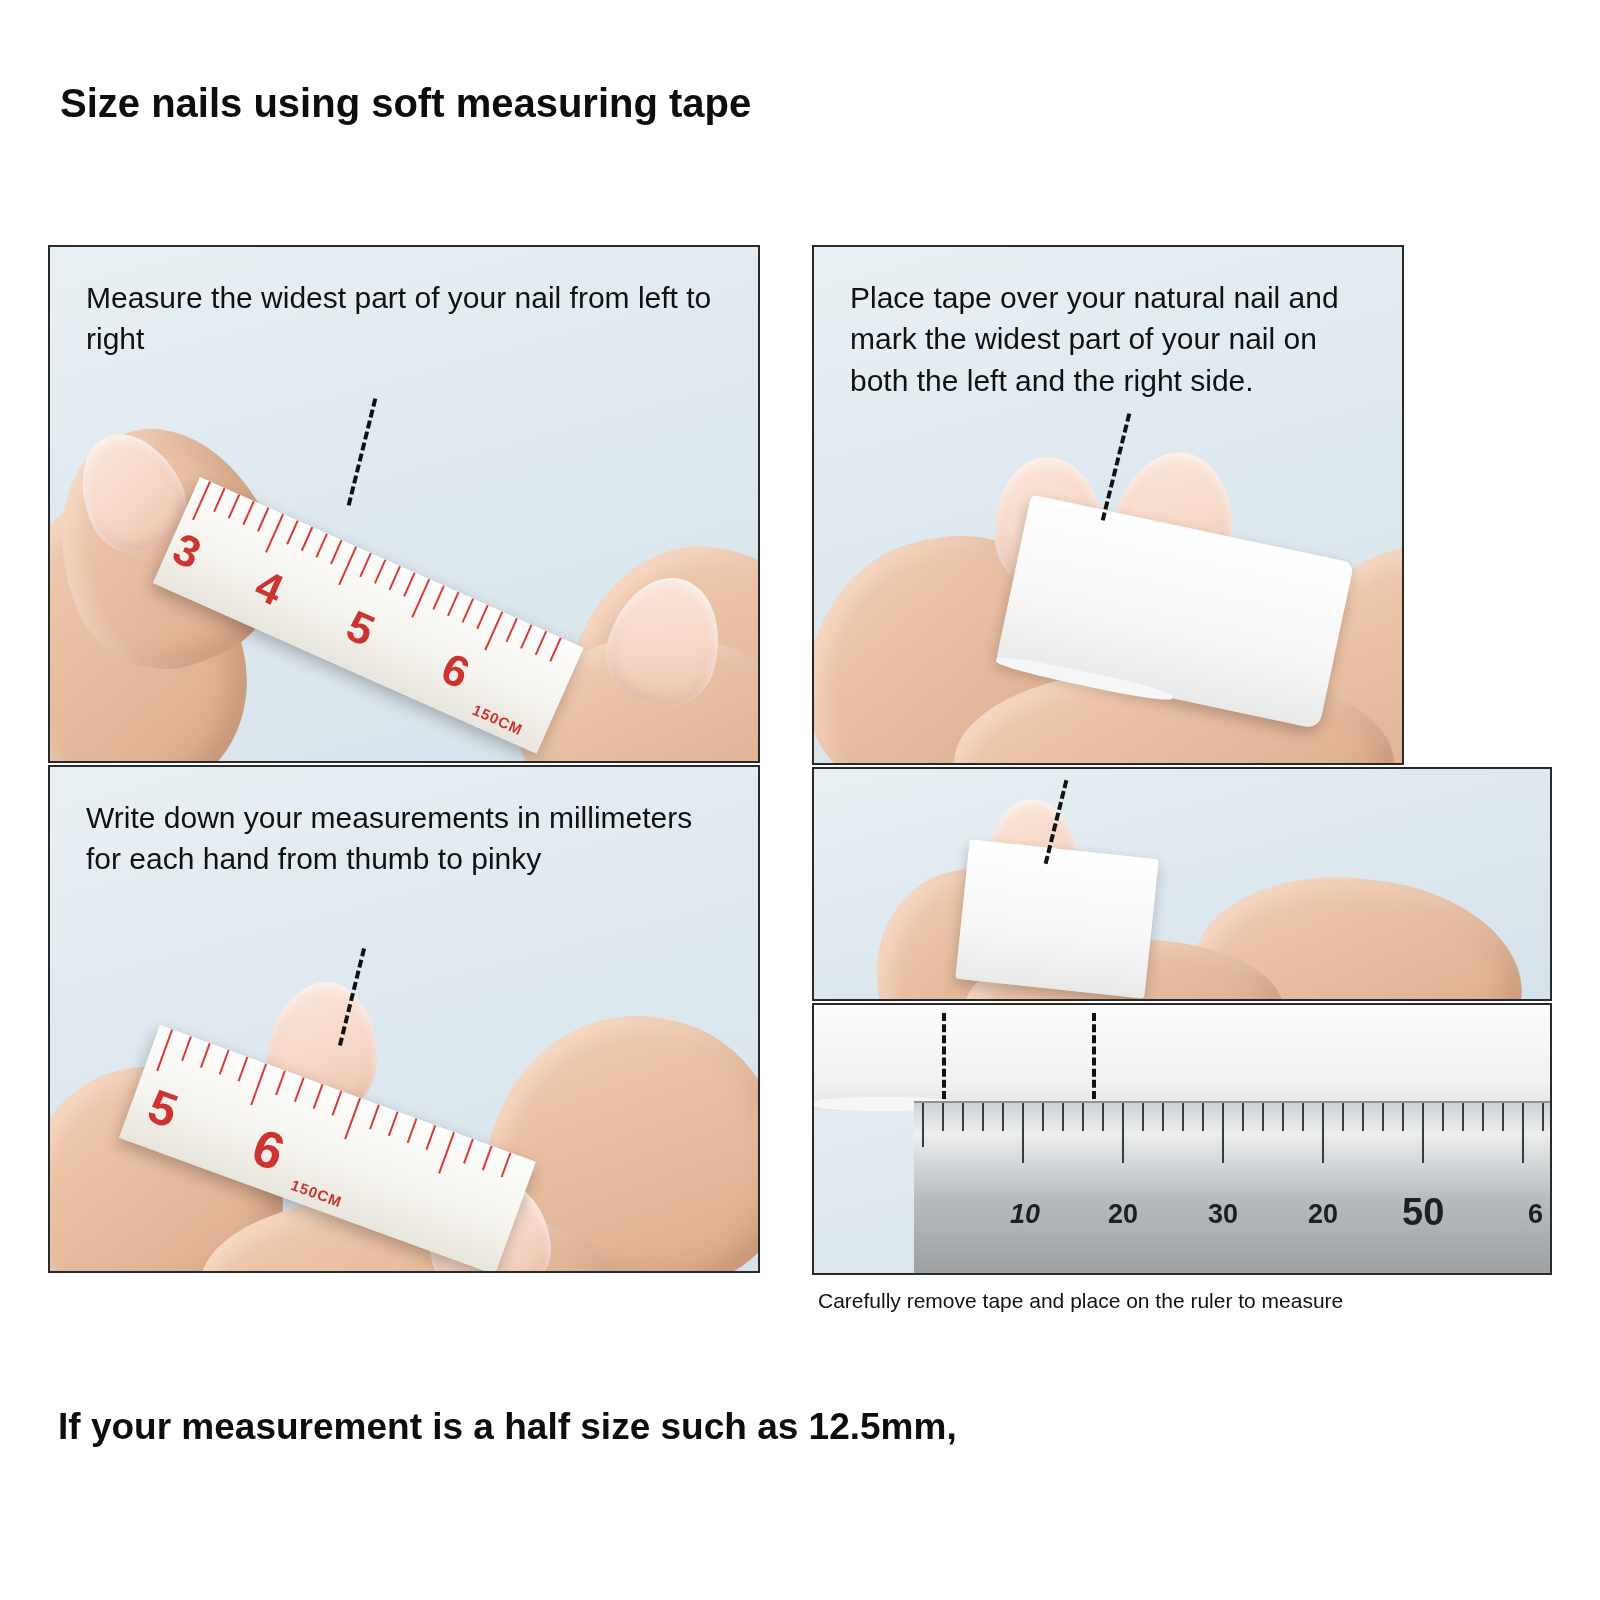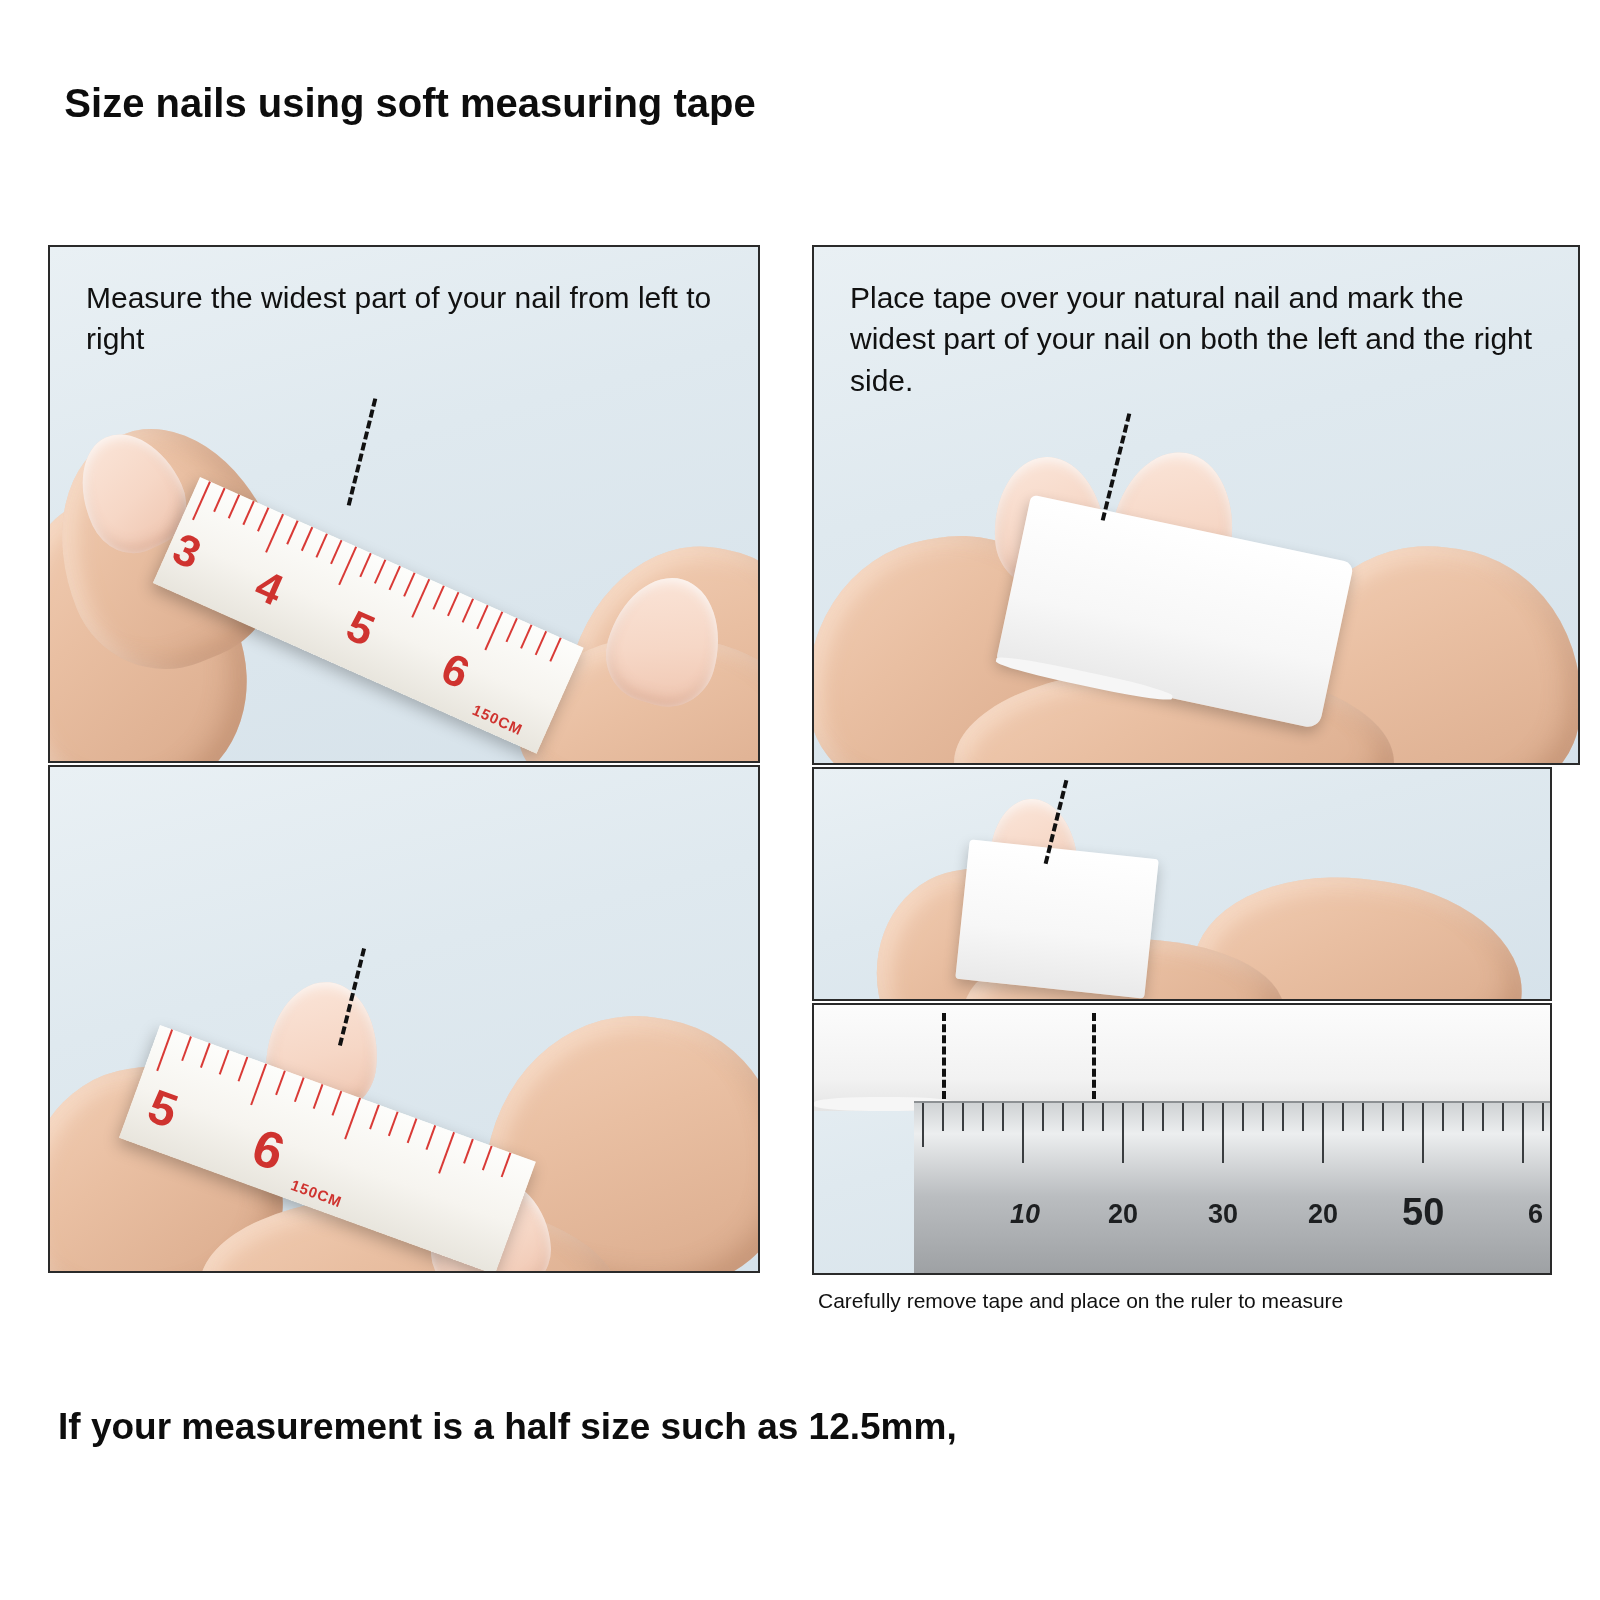--- a/index.html
+++ b/index.html
@@ -18,21 +18,21 @@
 
   .page {
     position: absolute;
     inset: 0;
   }
 
   
   .heading {
     position: absolute;
     font-weight: bold;
-    text-align: center;
+    text-align: left;
     line-height: 1.28;
     color: #0d0d0d;
   }
   .heading-left {
     left: 60px;
     top: 78px;
     width: 700px;
     font-size: 40px;
   }
   .heading-right {
@@ -59,21 +59,21 @@
     line-height: 1.38;
     color: #111;
     z-index: 6;
     box-sizing: border-box;
     width: 100%;
   }
 
   
   #panel-tape-measure   { left: 48px;  top: 245px;  width: 712px;  height: 518px; }
   #panel-write-down     { left: 48px;  top: 765px;  width: 712px;  height: 508px; }
-  #panel-place-tape     { left: 812px; top: 245px;  width: 768px;  height: 520px; }
+  #panel-place-tape     { left: 812px; top: 245px;  width: 592px;  height: 520px; }
   #panel-mark-tape      { left: 812px; top: 767px;  width: 740px;  height: 234px; }
   #panel-ruler          { left: 812px; top: 1003px; width: 740px;  height: 272px; }
 
   .caption-below {
     position: absolute;
     left: 818px;
     top: 1288px;
     width: 740px;
     font-size: 21px;
     line-height: 1.28;
@@ -299,20 +299,21 @@
           <div class="tick" style="left:352px; top:0; height:26px;"></div>
           <div class="tick" style="left:372px; top:0; height:26px;"></div>
         </div>
         <div class="tape-num" style="left:18px;  top:50px; font-size:48px;">5</div>
         <div class="tape-num" style="left:130px; top:50px; font-size:52px;">6</div>
         <div class="tape-label" style="left:178px; top:96px;">150CM</div>
       </div>
 
       <div class="dashline tilt" style="left:300px; top:180px; height:100px;"></div>
     </div>
+    <div class="panel-caption">Write down your measurements in millimeters for each hand from thumb to pinky</div>
   </div>
 
   <div class="panel" id="panel-place-tape">
     <div class="photo">
       <div class="sky"></div>
 
       <div class="finger" style="left:-10px; top:290px; width:300px; height:260px; transform:rotate(-10deg);"></div>
       <div class="finger" style="left:470px; top:300px; width:300px; height:260px; transform:rotate(8deg);"></div>
       <div class="finger" style="left:140px; top:420px; width:440px; height:160px;"></div>
       <div class="nail" style="left:180px; top:210px; width:110px; height:130px; transform:rotate(-4deg);"></div>

